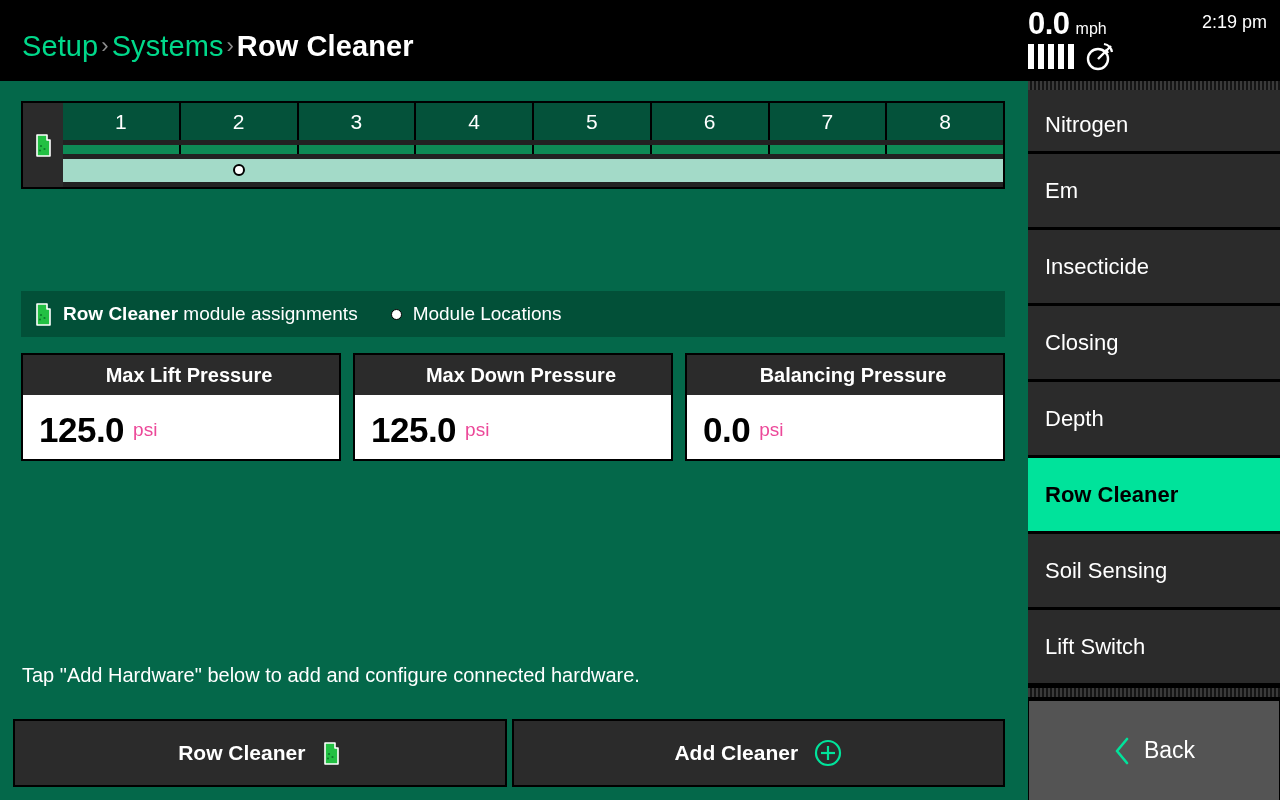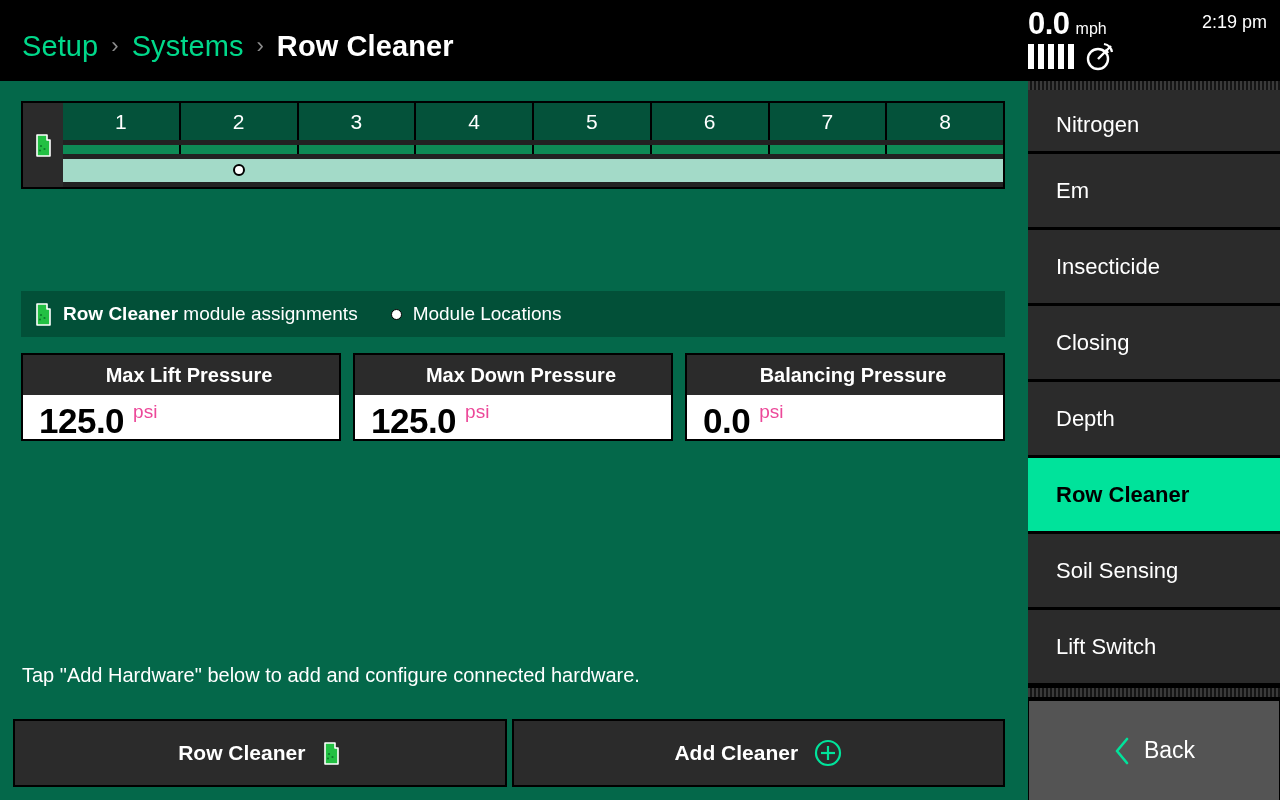--- a/index.html
+++ b/index.html
@@ -18,21 +18,21 @@
 
   
   #topbar {
     position: absolute; left: 0; top: 0;
     width: 1280px; height: 81px;
     background: #000;
   }
   #breadcrumb {
     position: absolute; left: 22px; top: 0;
     height: 93px;
-    display: flex; align-items: center; gap: 13px;
+    display: flex; align-items: center; gap: 3px;
   }
   .crumb {
     font-size: 29px;
     color: #00d88a;
     letter-spacing: 0.1px;
     white-space: nowrap;
   }
   .crumb.current {
     color: #ffffff;
     font-weight: bold;
@@ -159,22 +159,22 @@
   .card-head {
     background: #2b2b2b;
     height: 40px;
     display: flex; align-items: center;
     padding-left: 16px;
     justify-content: center;
   }
   .card-title { font-size: 20px; font-weight: bold; color: #fff; }
   .card-body {
     background: #fff;
-    height: 44px;
-    display: flex; align-items: flex-start;
+    height: 64px;
+    display: flex; align-items: center;
     padding-left: 16px; padding-top: 6px;
     gap: 9px;
   }
   .card-value { font-size: 35px; font-weight: bold; color: #000; letter-spacing: -0.5px; }
   .card-unit { font-size: 19px; color: #ec4899; }
 
   
   #hint {
     position: absolute; left: 22px; top: 583px;
     font-size: 20px; color: #fff;
@@ -212,21 +212,21 @@
   #menu {
     position: absolute; left: 0; top: 9px;
     width: 252px; height: 598px;
     display: flex; flex-direction: column;
     gap: 3px;
   }
   .menu-item {
     flex: 0 0 73px;
     background: #2b2b2b;
     display: flex; align-items: center;
-    padding-left: 28px;
+    padding-left: 17px;
     color: #fff; font-size: 22px;
   }
   .menu-item.active {
     background: #00e39b;
     color: #000;
     font-weight: bold;
   }
   .menu-item.clipped { flex: 0 0 61px; align-items: flex-end; padding-bottom: 13px; }
 
   #navbtns {

